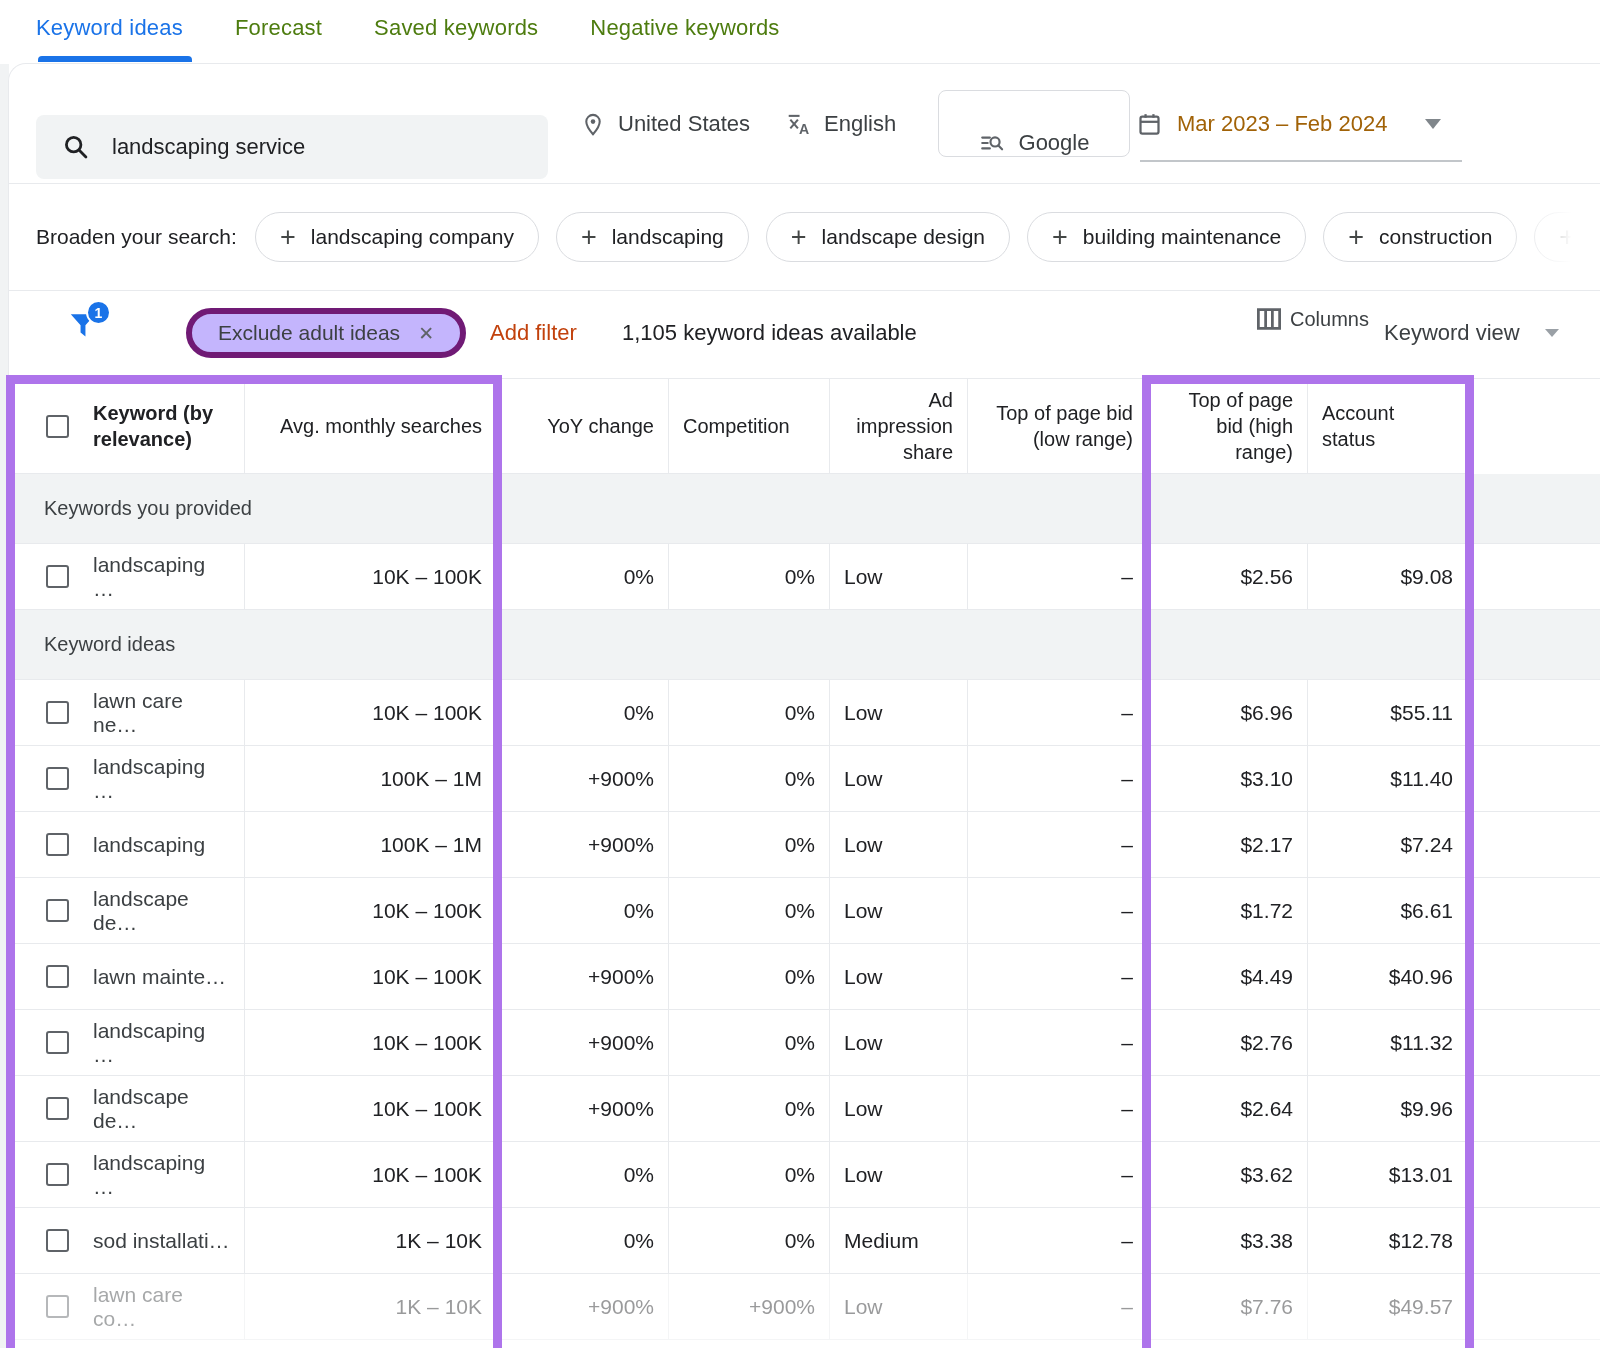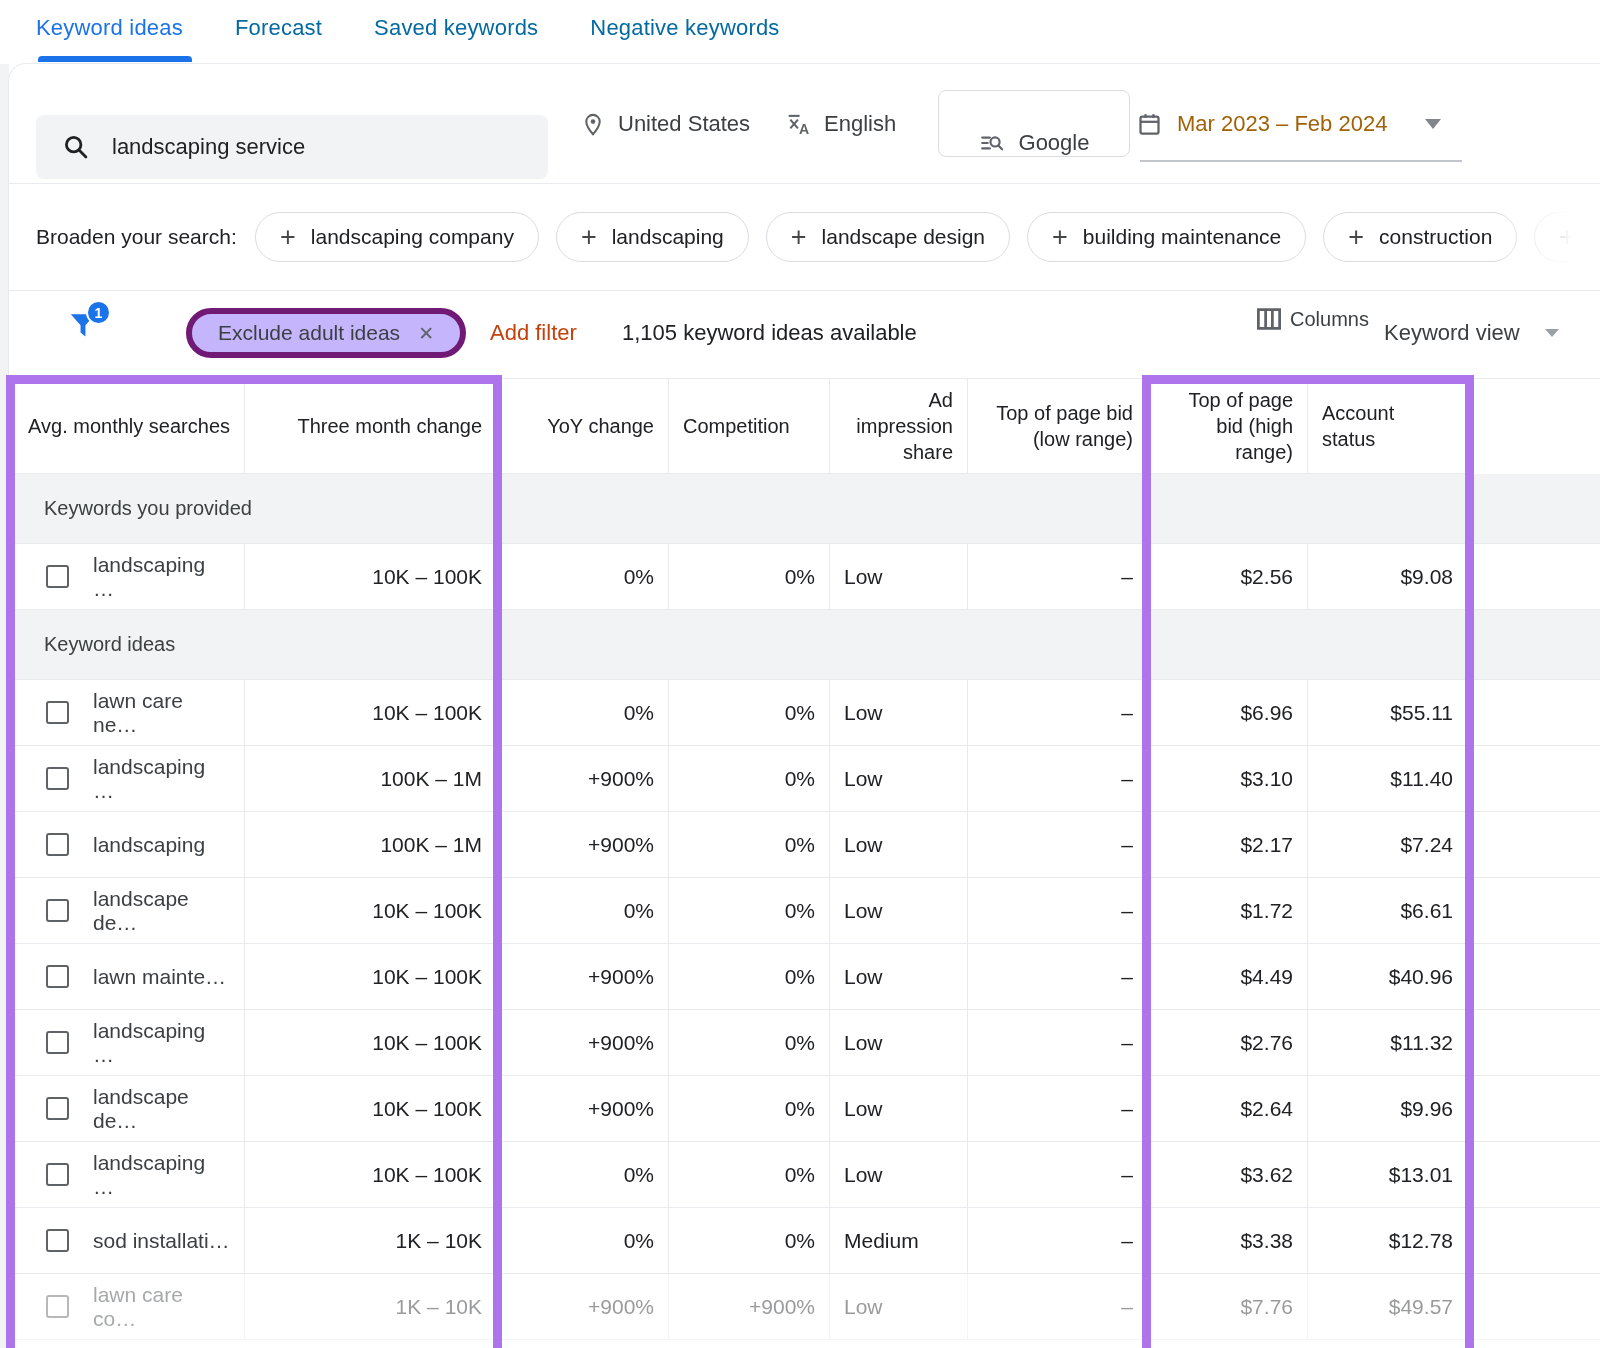--- a/index.html
+++ b/index.html
@@ -9,21 +9,21 @@
     font-family: "Liberation Sans", sans-serif;
     background: #ffffff; color: #202124;
   }
   
   .gutter { position:absolute; left:0; top:64px; width:9px; height:1284px; background:#f1f3f4; }
   .card { position:absolute; left:8px; top:63px; width:1596px; height:1285px; background:#fff;
           border-top:1px solid #e8eaed; border-left:1px solid #e8eaed; border-radius:18px 0 0 0; }
 
   
   .tabs { position:absolute; left:36px; top:0; height:56px; display:flex; gap:52px; align-items:center; }
-  .tab { font-size:22px; font-weight:500; color:#0369a1; letter-spacing:.2px; cursor:pointer; white-space:nowrap; }
+  .tab { font-size:22px; font-weight:500; color:#4d7c0f; letter-spacing:.2px; cursor:pointer; white-space:nowrap; }
   .tab.active { color:#1a73e8; }
   .tab-underline { position:absolute; left:38px; top:56px; width:154px; height:6px; background:#1a73e8; border-radius:4px 4px 0 0; }
 
   
   .searchbox { position:absolute; left:36px; top:92px; width:512px; height:64px; background:#f1f3f4;
                border-radius:8px; display:flex; align-items:center; padding-left:26px; gap:22px;margin-top:23px; }
   .searchbox .q { font-size:22px; color:#202124; }
   .topitem { position:absolute; top:92px; height:64px; display:flex; align-items:center; gap:12px;
              font-size:22px; color:#3c4043; white-space:nowrap;justify-content:flex-end; }
   .loc { left:580px; }
@@ -226,22 +226,25 @@
   </svg>
   <span>Columns</span>
 </div>
 
 <div class="keyword-view">
   <span>Keyword view</span>
   <span class="tri small"></span>
 </div>
 
 <div class="table">
+  <div class="th first">
+    <span class="cb"></span>
+    <span>Keyword (by relevance)</span>
+  </div>
   <div class="th r">Avg. monthly searches</div>
-  <div class="th r">Three month change</div>
   <div class="th r">YoY change</div>
   <div class="th">Competition</div>
   <div class="th r">Ad impression share</div>
   <div class="th r">Top of page bid (low range)</div>
   <div class="th r">Top of page bid (high range)</div>
   <div class="th">Account status</div>
 
   <div class="sec-row">
     <span>Keywords you provided</span>
   </div>

